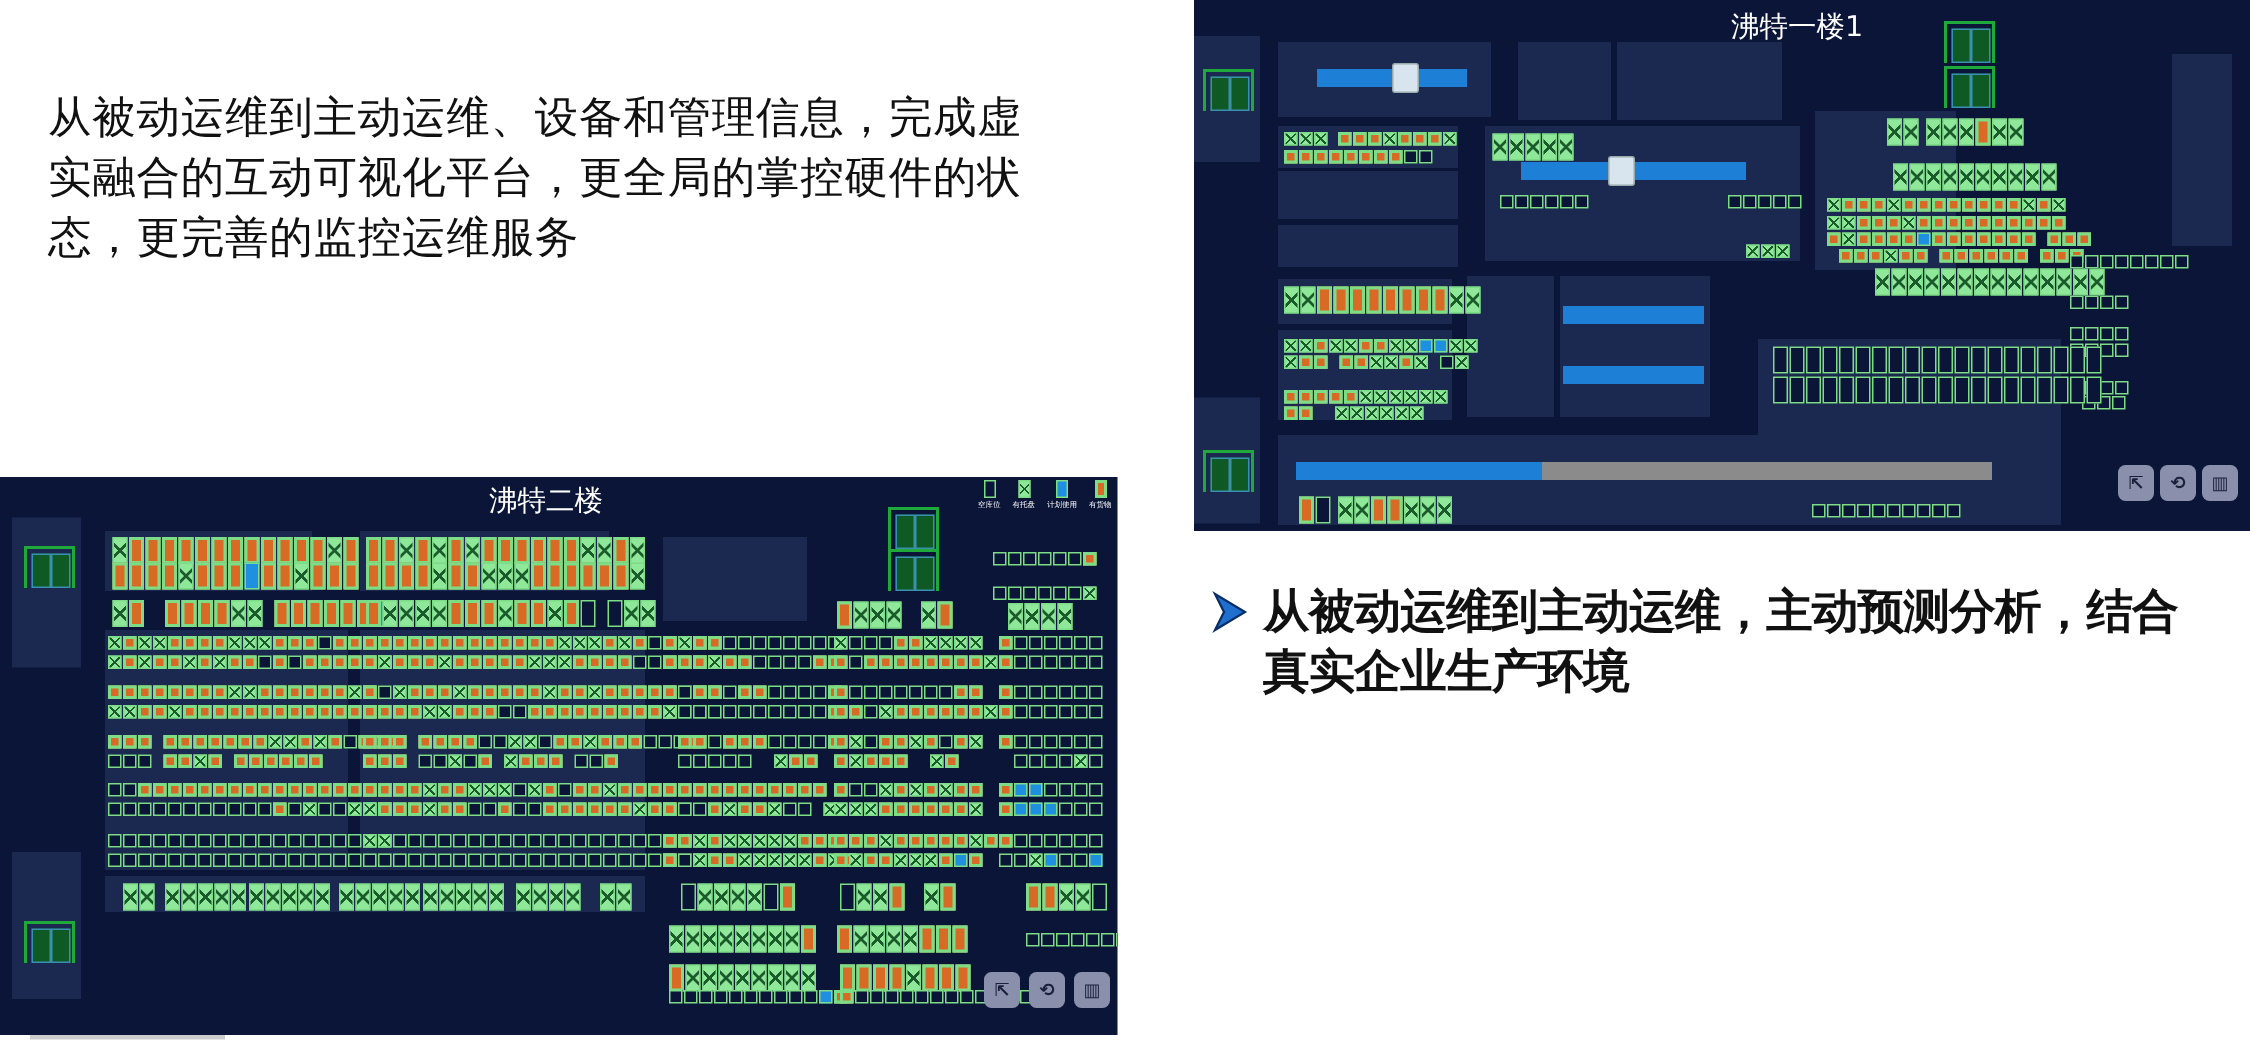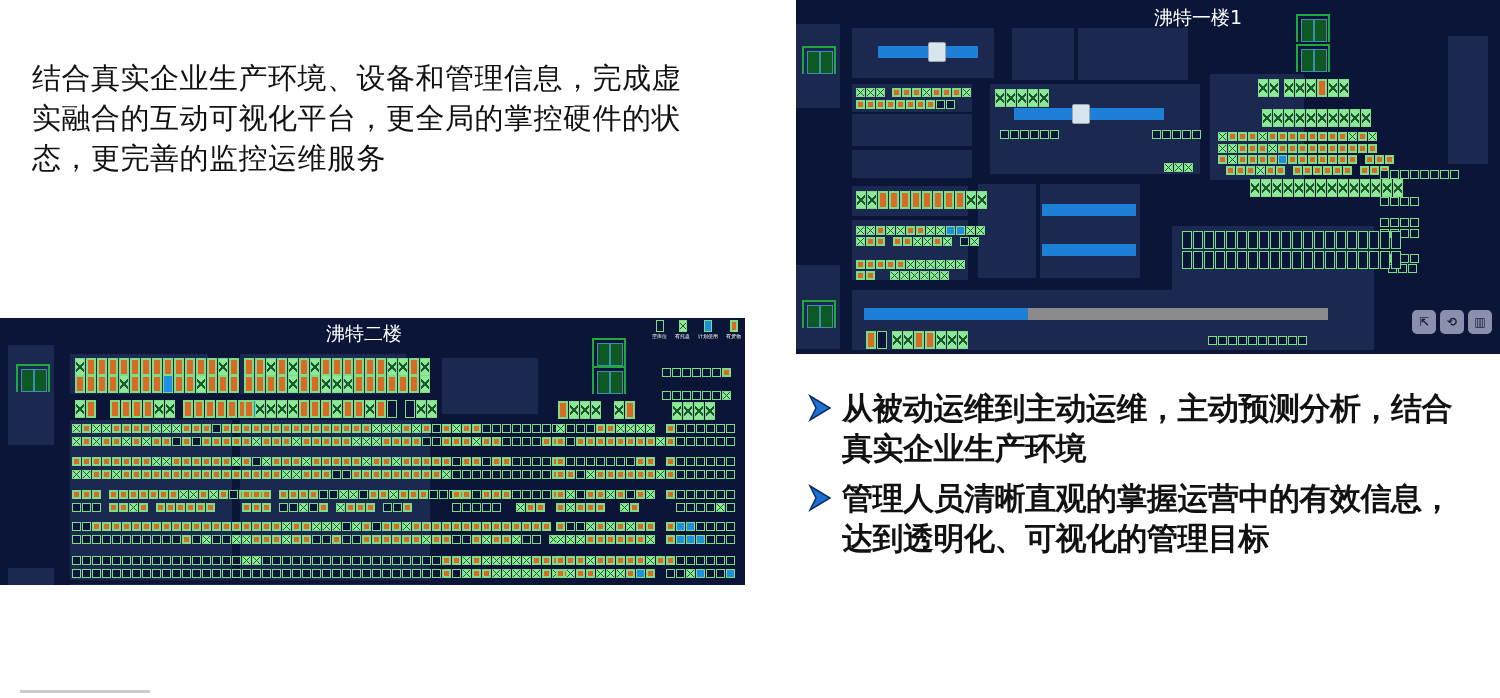--- a/index.html
+++ b/index.html
@@ -29,23 +29,23 @@
 .legend-label{color:#fff;font-size:5px;margin-top:1px;white-space:nowrap;}
 .bullets{position:absolute;left:808px;top:388px;width:670px;}
 .bullet{display:flex;align-items:flex-start;margin-bottom:10px;}
 .arrow-icon{width:24px;height:28px;flex:0 0 24px;margin-top:6px;margin-right:10px;}
 .bullet-text{font-size:31px;line-height:40px;font-weight:bold;color:#111;letter-spacing:-0.5px;font-family:"DejaVu Sans",sans-serif;}
 .bottom-bar{position:absolute;left:20px;top:690px;width:130px;height:3px;background:#ccc;}
 </style>
 </head>
 <body>
 
-<div class="intro">结合真实企业生产环境、设备和管理信息，完成虚实融合的互动可视化平台，更全局的掌控硬件的状态，更完善的监控运维服务</div>
+<div class="intro">从被动运维到主动运维、设备和管理信息，完成虚实融合的互动可视化平台，更全局的掌控硬件的状态，更完善的监控运维服务</div>
 
-<div class="map" style="left:0;top:318px;width:745px;height:267px;">
+<div class="map" style="left:0;top:318px;width:745px;height:372px;">
   <div class="map-title" style="left:326px;top:3px;">沸特二楼</div>
   <div class="legend" style="left:652px;top:2px;">
     <div class="legend-item">
         <div class="s"></div>
         <span class="legend-label">空库位</span>
       </div>
     <div class="legend-item">
         <div class="s p"></div>
         <span class="legend-label">有托盘</span>
       </div>
@@ -1603,21 +1603,15 @@
     </div>
 </div>
 
 <div class="bullets">
   <div class="bullet">
     <svg class="arrow-icon" viewBox="0 0 24 28">
         <polygon points="2,2 22,14 2,26 8,14" fill="#1e6fd0" stroke="#0a2f66" stroke-width="1.5"></polygon>
       </svg>
     <span class="bullet-text">从被动运维到主动运维，主动预测分析，结合真实企业生产环境</span>
   </div>
-  <div class="bullet">
-    <svg class="arrow-icon" viewBox="0 0 24 28">
-        <polygon points="2,2 22,14 2,26 8,14" fill="#1e6fd0" stroke="#0a2f66" stroke-width="1.5"></polygon>
-      </svg>
-    <span class="bullet-text">管理人员清晰直观的掌握运营中的有效信息，达到透明化、可视化的管理目标</span>
-  </div>
 </div>
 
 <div class="bottom-bar"></div>
 
 </body></html>

